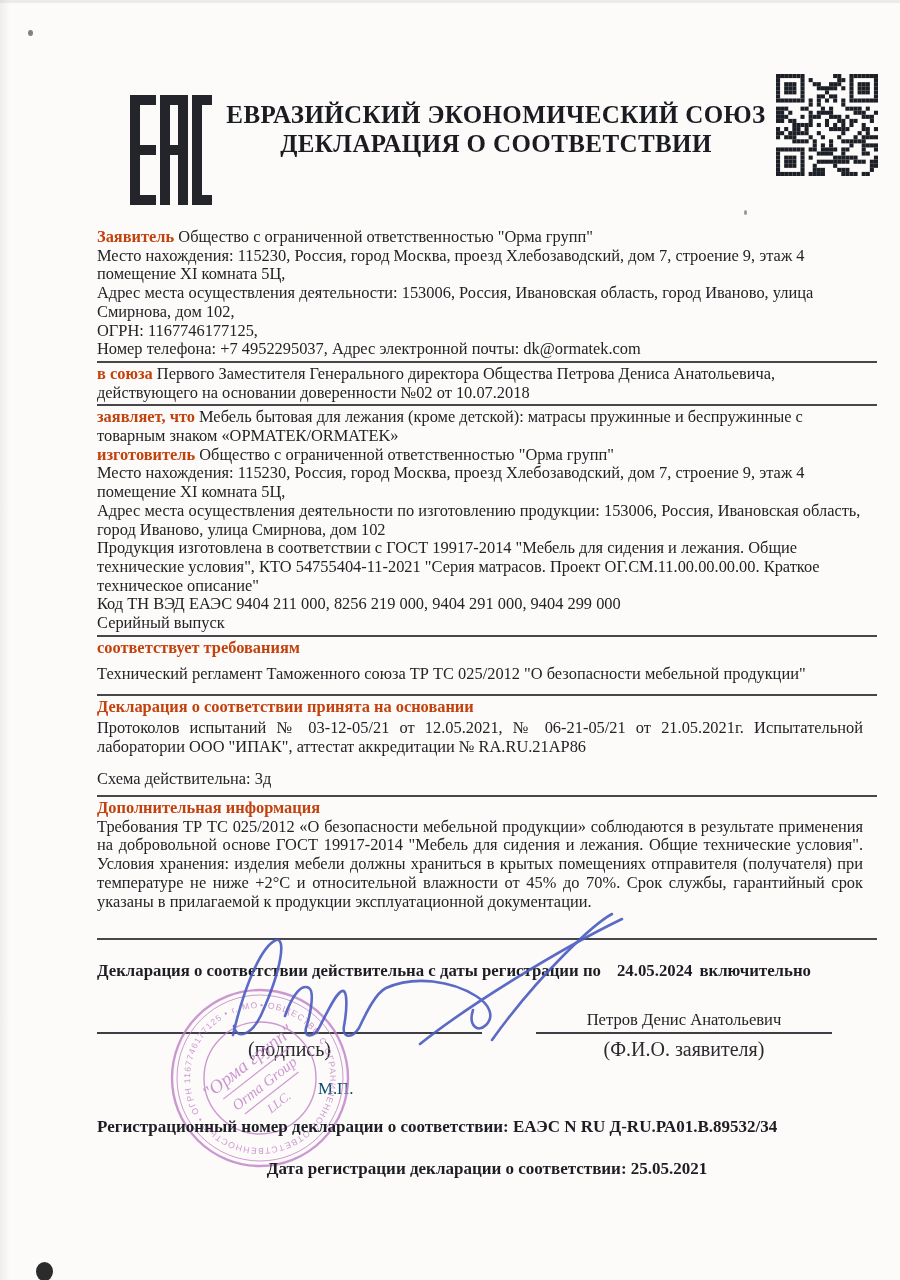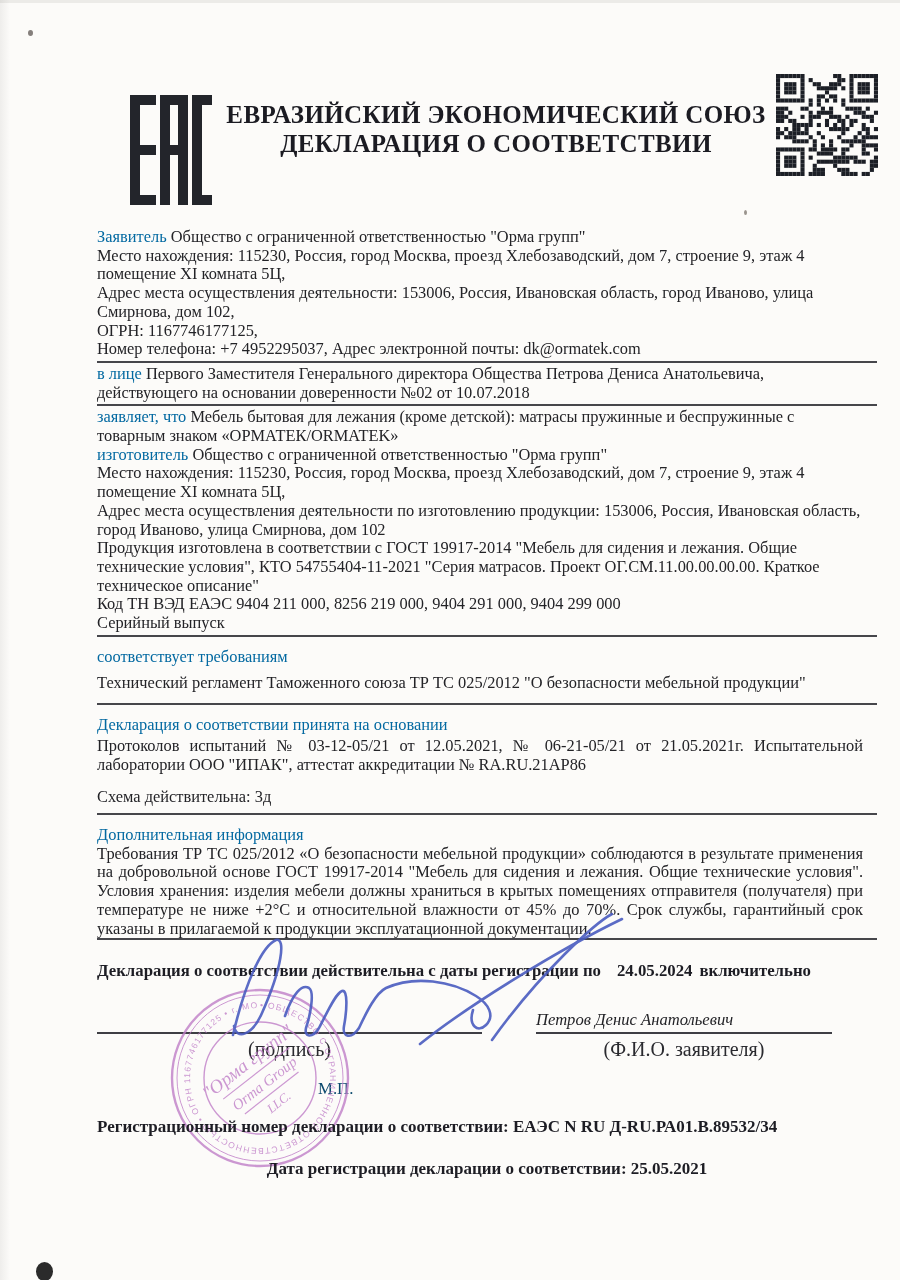--- a/index.html
+++ b/index.html
@@ -15,35 +15,35 @@
   .title-block{position:absolute;left:218px;top:100px;width:556px;text-align:center;
         font-weight:bold;font-size:25px;line-height:29px;color:#1b1b22;letter-spacing:.4px;}
   .qr{position:absolute;left:776px;top:74px;width:102px;height:102px;}
 
   
   .content{position:absolute;left:97px;top:226px;width:780px;}
   .section{padding:2px 0 2px 0;}
   .section.rule{border-bottom:2px solid #46464b;}
   .para{margin:0;font-size:16.4px;line-height:18.7px;padding-right:14px;}
   .para.j{text-align:justify;}
-  .para .b,.heading{font-weight:normal;color:#0369a1;margin-top:9px;}
+  .para .b,.heading{font-weight:bold;color:#c2410c;}
   .sec-complies .para.gap{margin-top:8px;margin-bottom:8px;}
   .sec-basis .para.j{margin-top:2px;}
   .sec-basis .para.gap{margin-top:14px;padding-bottom:4px;}
 
   
   .validity{position:absolute;left:97px;top:938px;width:780px;border-top:2px solid #46464b;padding-top:21px;}
   .validity p{margin:0;font-size:16.8px;font-weight:bold;color:#1d1d24;}
   .validity .date-gap{margin-left:16px;}
   .validity .suffix{margin-left:7px;}
 
   .sig-line{position:absolute;height:2px;background:#3e3e44;}
   .sig-line.left{left:97px;top:1032px;width:385px;}
   .sig-line.right{left:536px;top:1032px;width:296px;}
-  .fio{position:absolute;left:536px;top:1010px;width:296px;text-align:left;font-size:16.6px;font-style:italic;}
+  .fio{position:absolute;left:536px;top:1010px;width:296px;text-align:center;font-size:16.6px;}
   .cap{position:absolute;font-size:20px;color:#2a2a2f;}
   .cap.sign{left:97px;top:1038px;width:385px;text-align:center;}
   .cap.fio-cap{left:536px;top:1038px;width:296px;text-align:center;}
   .mp{position:absolute;left:318px;top:1079px;font-size:16.8px;color:#0c4a6e;}
 
   .reg-line{position:absolute;left:97px;width:780px;margin:0;font-size:17px;font-weight:bold;color:#1d1d24;}
   .reg-line.num{top:1117px;}
   .reg-line.date{top:1159px;text-align:center;}
 
   
@@ -393,21 +393,21 @@
 
   <div class="content">
       <div class="section sec-applicant rule">
         <p class="para"><span class="b">Заявитель </span><span>Общество с ограниченной ответственностью "Орма групп"</span></p>
         <p class="para"><span>Место нахождения: 115230, Россия, город Москва, проезд Хлебозаводский, дом 7, строение 9, этаж 4 помещение XI комната 5Ц,</span></p>
         <p class="para"><span>Адрес места осуществления деятельности: 153006, Россия, Ивановская область, город Иваново, улица Смирнова, дом 102,</span></p>
         <p class="para"><span>ОГРН: 1167746177125,</span></p>
         <p class="para"><span>Номер телефона: +7 4952295037, Адрес электронной почты: dk@ormatek.com</span></p>
       </div>
       <div class="section sec-representative rule">
-        <p class="para"><span class="b">в лице </span><span>Первого Заместителя Генерального директора Общества Петрова Дениса Анатольевича, действующего на основании доверенности №02 от 10.07.2018</span></p>
+        <p class="para"><span class="b">в союза </span><span>Первого Заместителя Генерального директора Общества Петрова Дениса Анатольевича, действующего на основании доверенности №02 от 10.07.2018</span></p>
       </div>
       <div class="section sec-declares rule">
         <p class="para"><span class="b">заявляет, что </span><span>Мебель бытовая для лежания (кроме детской): матрасы пружинные и беспружинные с товарным знаком «ОРМАТЕК/ORMATEK»</span></p>
         <p class="para"><span class="b">изготовитель </span><span>Общество с ограниченной ответственностью "Орма групп"</span></p>
         <p class="para"><span>Место нахождения: 115230, Россия, город Москва, проезд Хлебозаводский, дом 7, строение 9, этаж 4 помещение XI комната 5Ц,</span></p>
         <p class="para"><span>Адрес места осуществления деятельности по изготовлению продукции: 153006, Россия, Ивановская область, город Иваново, улица Смирнова, дом 102</span></p>
         <p class="para"><span>Продукция изготовлена в соответствии с ГОСТ 19917-2014 "Мебель для сидения и лежания. Общие технические условия", КТО 54755404-11-2021 "Серия матрасов. Проект ОГ.СМ.11.00.00.00.00. Краткое техническое описание"</span></p>
         <p class="para"><span>Код ТН ВЭД ЕАЭС 9404 211 000, 8256 219 000, 9404 291 000, 9404 299 000</span></p>
         <p class="para"><span>Серийный выпуск</span></p>
       </div>

